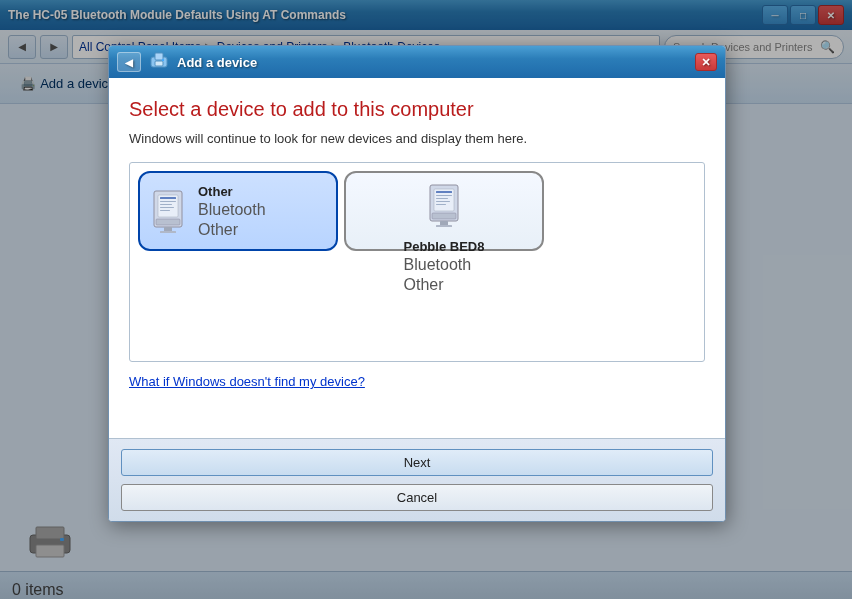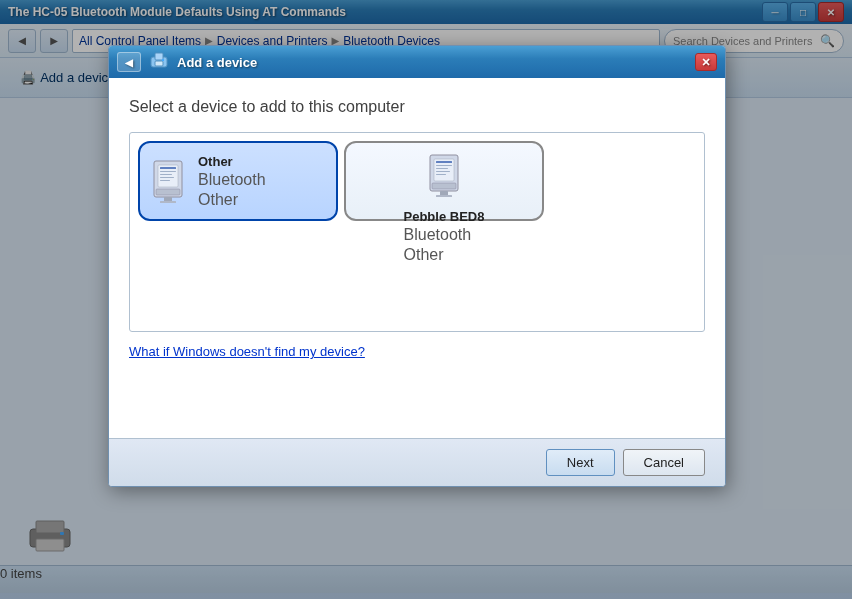--- a/index.html
+++ b/index.html
@@ -17,21 +17,21 @@
     .bg-window {
       position: absolute;
       top: 0; left: 0;
       width: 852px;
       height: 599px;
       background: linear-gradient(to bottom, #dce9f5 0%, #c8ddf0 30%, #b8cfe8 100%);
     }
 
     .title-bar {
       background: linear-gradient(to bottom, #4a9fd4 0%, #2b7db8 40%, #1e6aaa 100%);
-      height: 24px;
+      height: 30px;
       display: flex;
       align-items: center;
       padding: 0 8px;
       color: white;
       font-size: 12px;
       font-weight: bold;
       text-shadow: 1px 1px 2px rgba(0,0,0,0.5);
     }
 
     .title-bar-controls {
@@ -147,23 +147,23 @@
     }
 
     .status-bar {
       position: absolute;
       bottom: 0;
       left: 0;
       right: 0;
       background: linear-gradient(to bottom, #c8ddf0, #b8cde0);
       height: 28px;
       display: flex;
-      align-items: flex-start;
-      padding: 0 0;
-      font-size: 13px;
+      align-items: flex-end;
+      padding: 0 12px;
+      font-size: 16px;
       color: #444;
       border-top: 1px solid #a0b8d0;
     }
 
     .printer-icon {
       position: absolute;
       bottom: 32px;
       left: 20px;
       width: 60px;
       height: 50px;
@@ -224,24 +224,24 @@
       cursor: pointer;
     }
 
     .dialog-body {
       padding: 20px 20px 16px 20px;
       background: white;
       min-height: 360px;
     }
 
     .dialog-instruction-title {
-      font-size: 16px;
-      color: #404040;
+      font-size: 20px;
+      color: #b91c1c;
       font-weight: normal;
-      margin-bottom: 16px;
+      margin-bottom: 10px;
     }
 
     .dialog-instruction-sub {
       font-size: 13px;
       color: #333;
       margin-bottom: 16px;
     }
 
     .device-list {
       border: 1px solid #b0c0d0;
@@ -303,25 +303,26 @@
       color: #0033cc;
       text-decoration: underline;
       font-size: 13px;
       cursor: pointer;
       margin-top: 12px;
       display: inline-block;
     }
 
     .dialog-footer {
       background: linear-gradient(to bottom, #e0e8f4, #d0dcea);
-      padding: 10px 20px;
+      padding: 10px 12px;
       display: flex;
       justify-content: flex-end;
       gap: 8px;
       border-top: 1px solid #b0c0d0;
+      flex-direction: column;
     }
 
     .btn {
       padding: 5px 20px;
       font-size: 13px;
       border-radius: 3px;
       cursor: pointer;
       border: 1px solid #888;
       background: linear-gradient(to bottom, #f0f4f8, #dde6f0);
       color: #222;
@@ -402,20 +403,21 @@
         <rect x="13" y="8" width="2" height="2" rx="0.5" fill="#4af"></rect>
       </svg>
     </span>
     <span>Add a device</span>
     <div class="dialog-close-btn">✕</div>
   </div>
 
   <div class="dialog-body">
 
     <div class="dialog-instruction-title">Select a device to add to this computer</div>
+    <div class="dialog-instruction-sub">Windows will continue to look for new devices and display them here.</div>
 
     
     <div class="device-list">
 
       <div class="device-item selected">
         <div class="device-item-icon">
           <svg width="36" height="44" viewBox="0 0 36 44">
             <rect x="4" y="2" width="28" height="36" rx="2" fill="#d0d8e8" stroke="#9090a0" stroke-width="1"></rect>
             <rect x="8" y="6" width="20" height="22" rx="1" fill="#e8eef8" stroke="#a0a8b8" stroke-width="0.5"></rect>
             <rect x="10" y="8" width="16" height="2" fill="#6080c0" rx="0.5"></rect>

